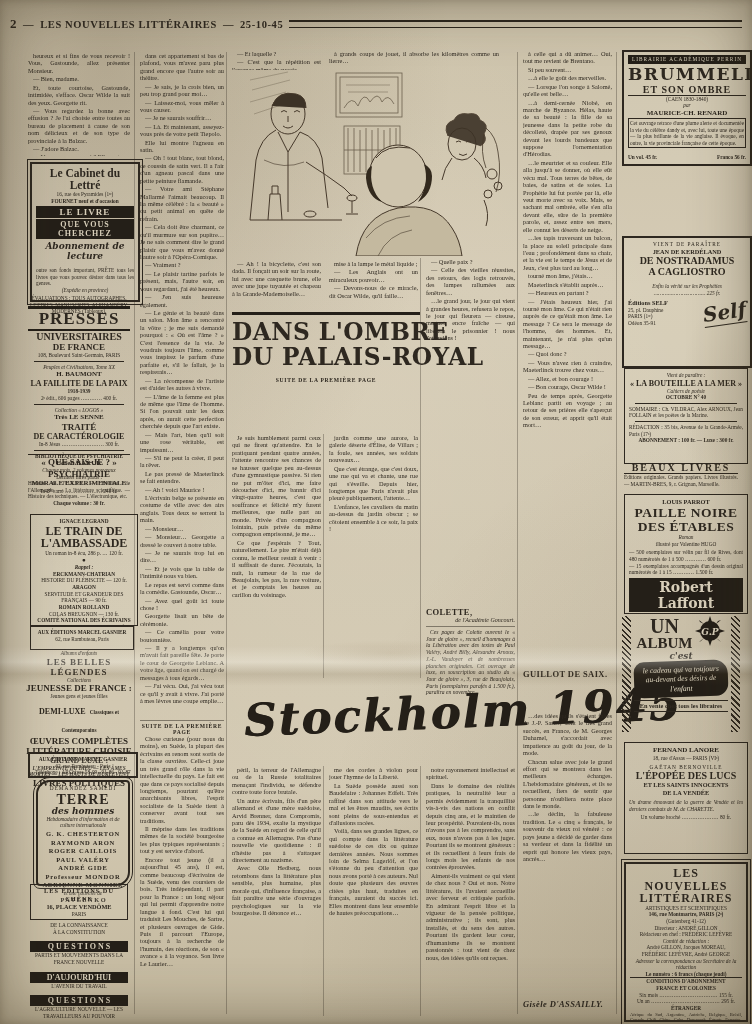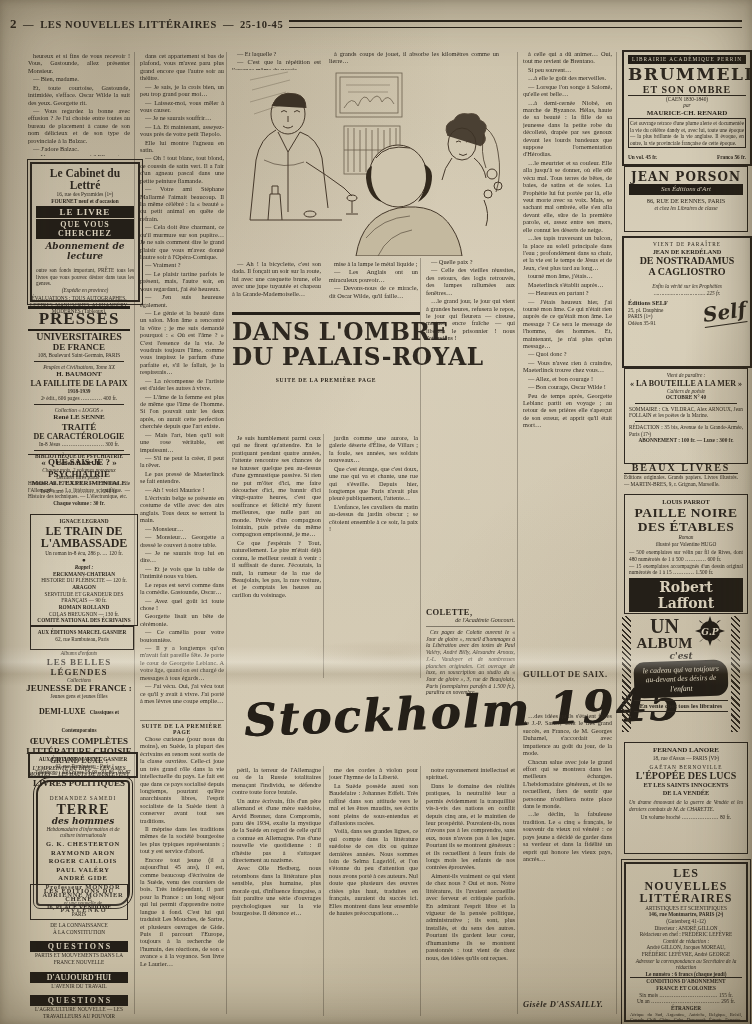--- a/index.html
+++ b/index.html
@@ -103,21 +103,21 @@
     <div class="b f9">DE FRANCE</div>
     <div class="f5">108, Boulevard Saint-Germain, PARIS</div>
     <div class="sep"></div>
     <div class="f5 i">Peuples et Civilisations, Tome XX</div>
     <div class="f7 b">H. BAUMONT</div>
     <div class="f8 b">LA FAILLITE DE LA PAIX</div>
     <div class="f5 b">1918-1939</div>
     <div class="f5">2ᵉ édit., 606 pages ………… 400 fr.</div>
     <div class="sep"></div>
     <div class="f5 i">Collection « LOGOS »</div>
-    <div class="f7 b">René LE SENNE</div>
+    <div class="f7 b">Très LE SENNE</div>
     <div class="f9 b">TRAITÉ</div>
     <div class="f8 b">DE CARACTÉROLOGIE</div>
     <div class="f5">In-8 Jésus …………………… 300 fr.</div>
     <div class="sep"></div>
     <div class="f5 b">BIBLIOTHÈQUE DE PSYCHIATRIE</div>
     <div class="f7 b">Edfelt BARUK</div>
     <div class="f9 b">PSYCHIATRIE</div>
     <div class="f7 b">MORALE EXPERIMENTALE</div>
     <div class="f5">In-8° carré ………………… 240 fr.</div>
   </div>
@@ -169,21 +169,21 @@
     <div class="f5 b i">L'EMPREINTE DU DIEU — LES ÂMES MORTES — LES HAUTS DE HURLEVENT</div>
     <div class="b f9">LIVRES POLITIQUES</div>
   </div>
 
   <div class="abs adbox adbox2" style="left:28px;top:752px;width:102px;height:18px;padding:2px">
     <div class="f5 b">AUX ÉDITIONS MARCEL GASNIER</div>
     <div class="f5">62, rue Rambuteau - Paris</div>
     <div class="f5">Téléphone : ARChives 58-09 - 91-86 - 91-87</div>
   </div>
 
-  <div class="abs c" style="left:36px;top:780px;width:86px;height:96px;border:2px solid #2e2820;border-radius:14px 4px 14px 4px;outline:1px solid #2e2820;outline-offset:2px;padding:13px 2px">
+  <div class="abs c" style="left:36px;top:780px;width:86px;height:96px;border:2px solid #2e2820;border-radius:14px 4px 14px 4px;outline:1px solid #2e2820;outline-offset:2px;padding:3px 2px">
     <div class="f5 ls1">DEMANDEZ SAMEDI</div>
     <div class="b" style="font-size:14px;letter-spacing:1px">TERRE</div>
     <div class="script f9" style="margin-top:-2px">des hommes</div>
     <div class="f5 i">Hebdomadaire d'information et de culture internationale</div>
     <div class="names">
         <p>G. K. CHESTERTON</p>
         <p>RAYMOND ARON</p>
         <p>ROGER CAILLOIS</p>
         <p>PAUL VALÉRY</p>
         <p>ANDRÉ GIDE</p>
@@ -400,26 +400,20 @@
     <div class="f5 i">par</div>
     <div class="f7 b">MAURICE-CH. RENARD</div>
     <div class="f5" style="text-align:justify;border:1px solid #2e2820;padding:1px">Cet ouvrage retrace d'une plume alerte et documentée la vie du célèbre dandy et, avec lui, toute une époque — la plus brillante de la vie anglaise. Il évoque, en outre, la vie provinciale française de cette époque.</div>
     <div class="leaders f5 b mt1">
       <span>Un vol. 45 fr.</span>
       <span>Franco 56 fr.</span>
     </div>
     <div class="banner f5 mt1">35, Quai des Grands-Augustins, PARIS</div>
   </div>
 
-  <div class="abs adbox" style="left:624px;top:166px;width:114px;height:58px">
-    <div class="b f12 ls1" style="font-family:'DejaVu Serif',serif">JEAN PORSON</div>
-    <div class="banner i f7">Ses Éditions d'Art</div>
-    <div class="f6 mt2">86, RUE DE RENNES, PARIS</div>
-    <div class="f5 i">et chez les Libraires de classe</div>
-  </div>
 
   <div class="abs adbox adbox2 c" style="left:622px;top:236px;width:118px;height:122px">
     <div class="f5 ls1">VIENT DE PARAÎTRE</div>
     <div class="f6 b">JEAN DE KERDÉLAND</div>
     <div class="b f10" style="line-height:1.1">DE NOSTRADAMUS</div>
     <div class="b f10" style="line-height:1.1">A CAGLIOSTRO</div>
     <div class="f5 i mt1">Enfin la vérité sur les Prophéties …………………………… 225 fr.</div>
     <div style="display:flex;justify-content:space-between;align-items:center;margin-top:2px">
       <div style="text-align:left">
         <div class="f6 b">Éditions SELF</div>

